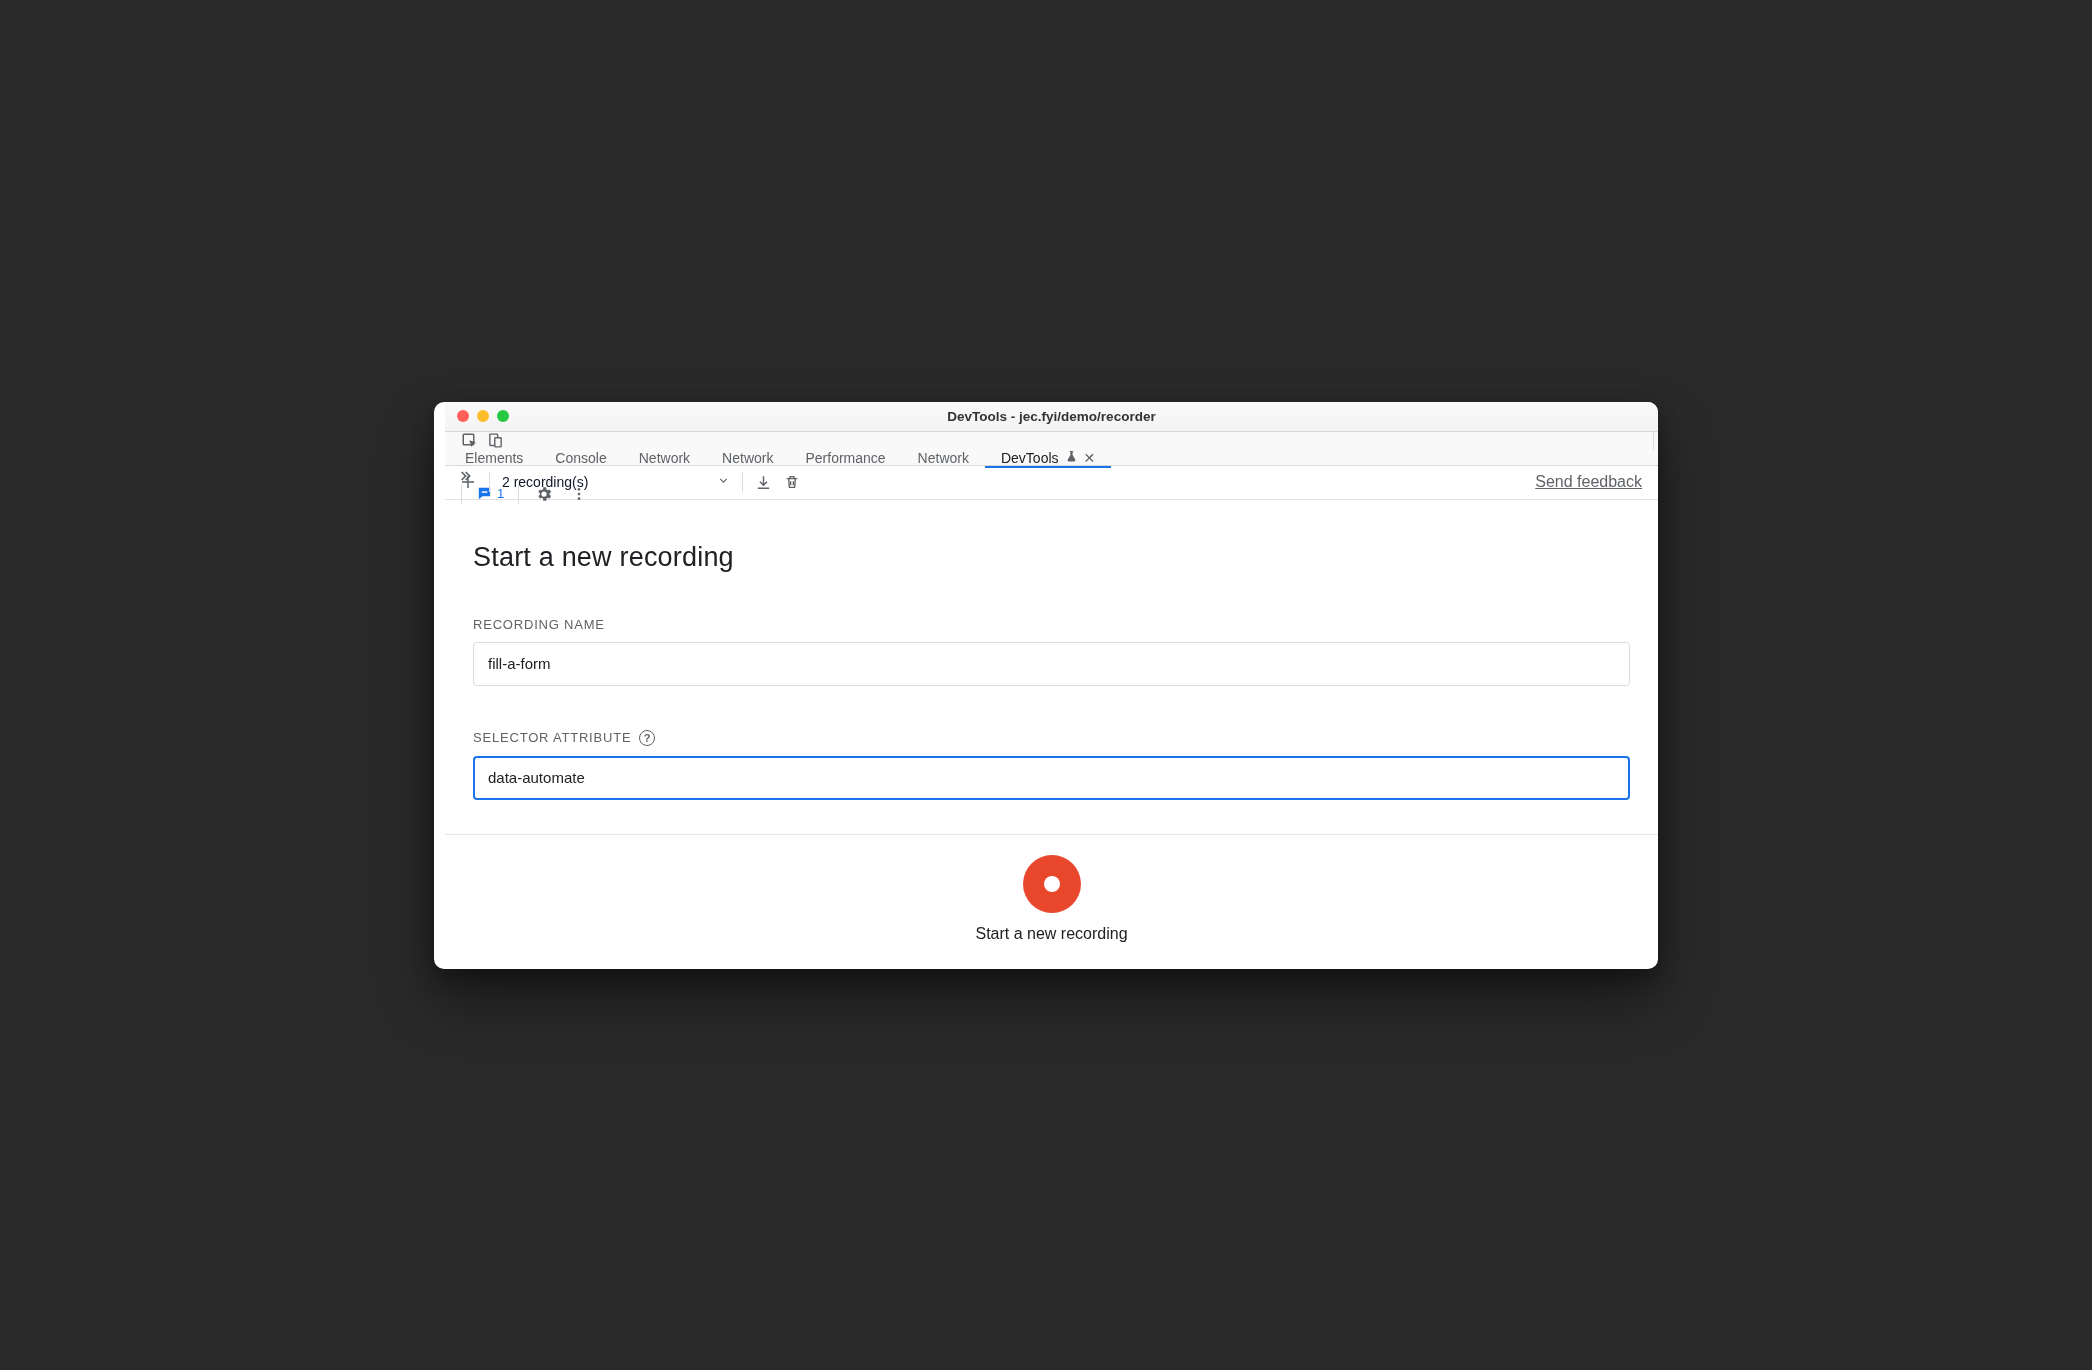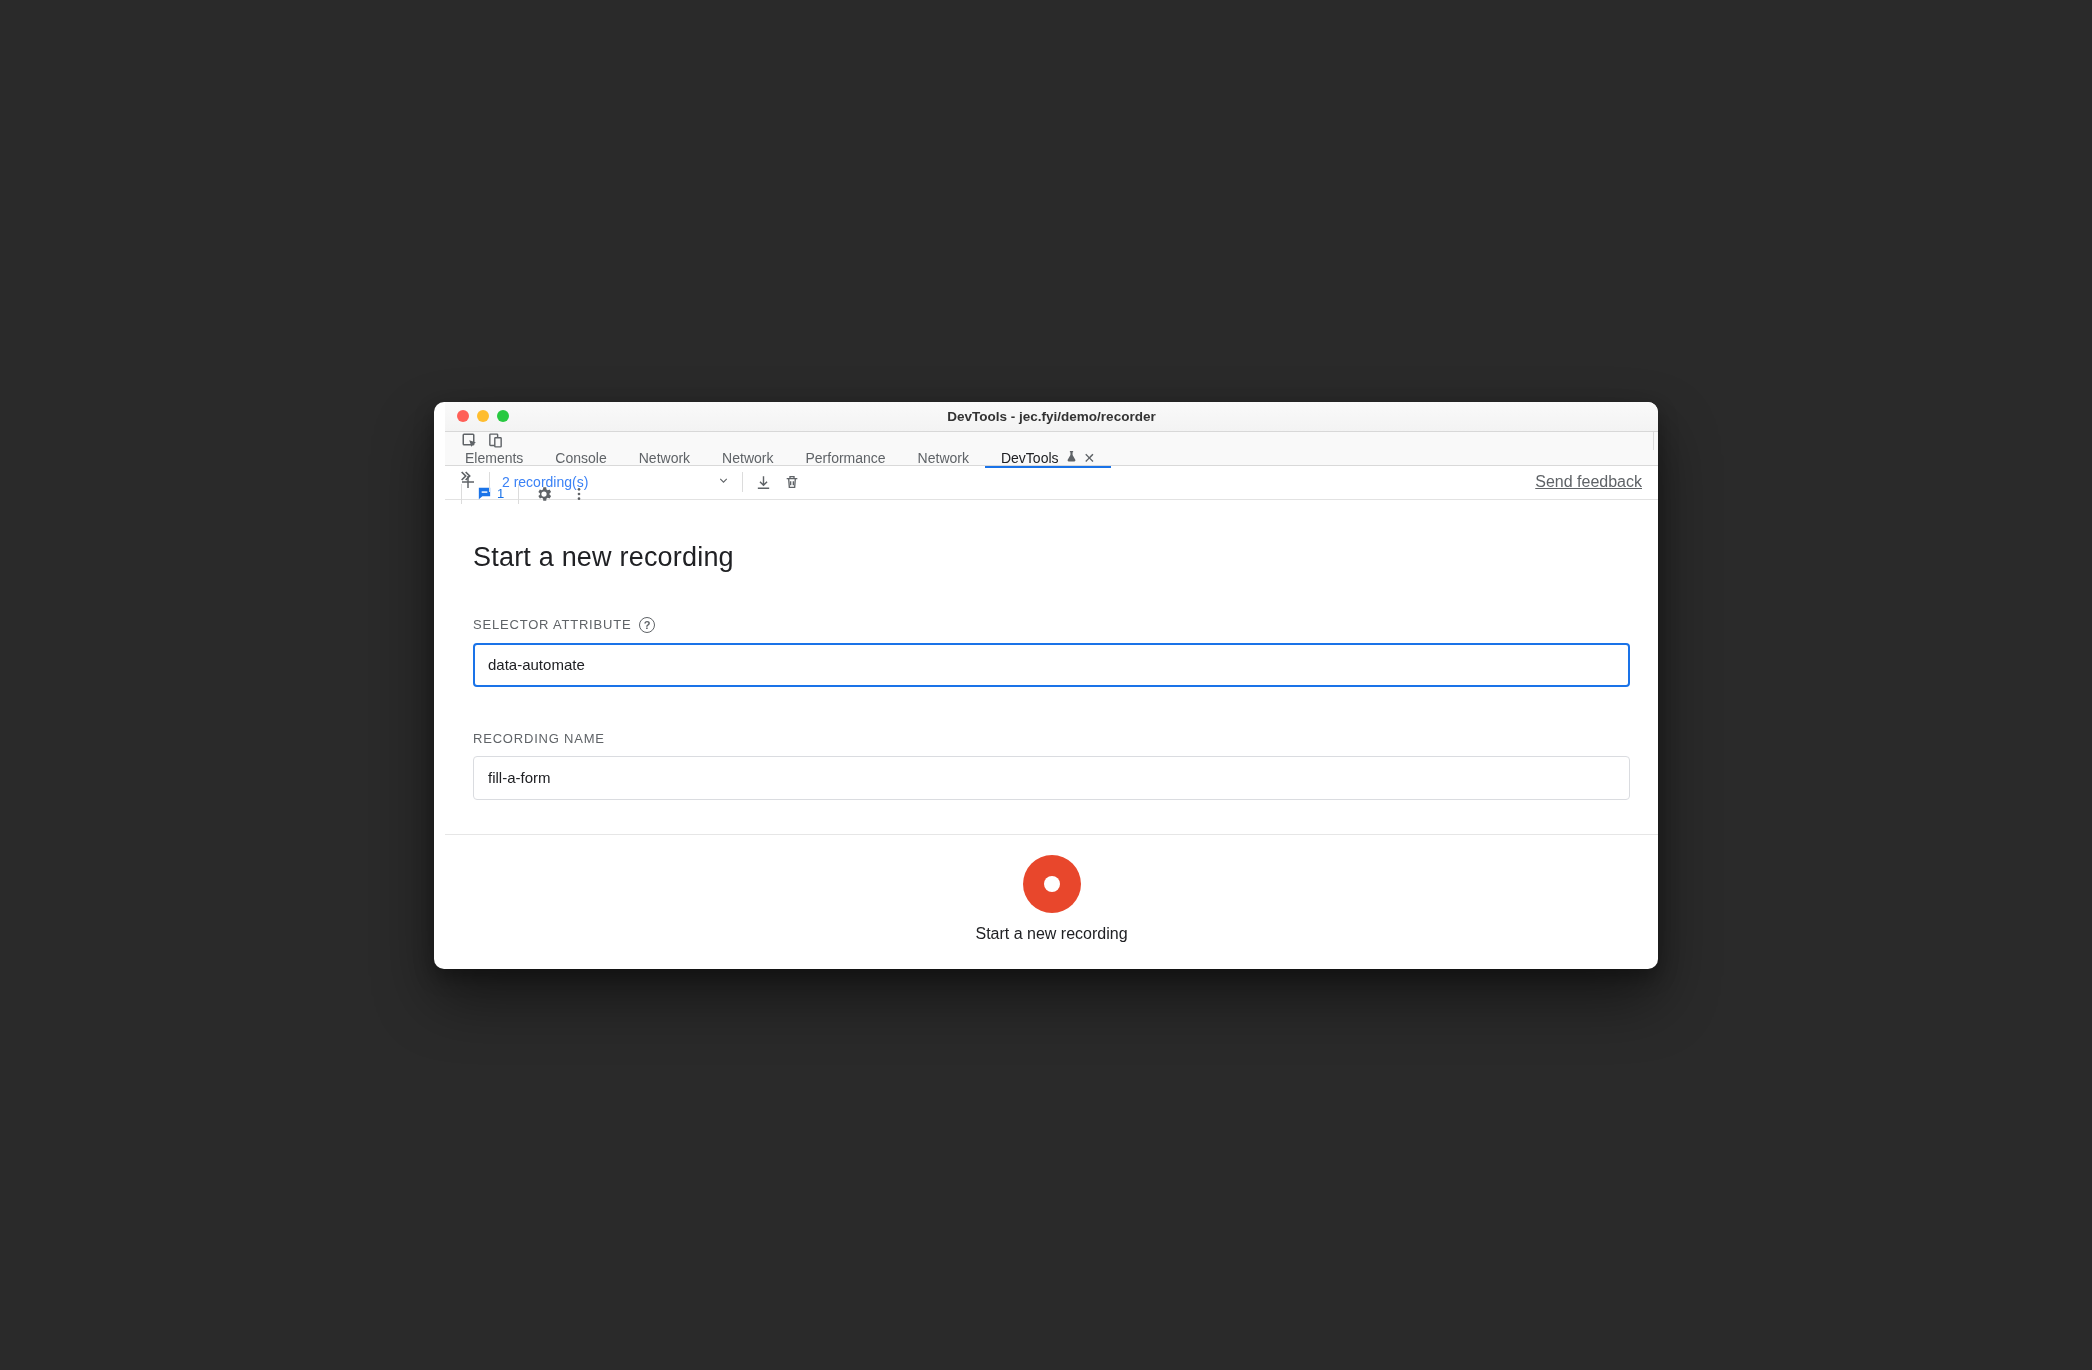--- a/index.html
+++ b/index.html
@@ -87,21 +87,21 @@
       height: 34px;
       border-bottom: 1px solid #e2e2e2;
       display: flex; align-items: center;
       padding: 0 8px;
       background: #fff;
     }
     .tool-btn { color: #5f6367; padding: 0 6px; display:flex; align-items:center; cursor:pointer;}
     .vsep { width: 1px; height: 20px; background: #dcdcdc; margin: 0 6px; }
     .recordings-select {
       display: flex; align-items: center; gap: 10px;
-      color: #3b82f6; font-size: 14px;
+      color: #0f172a; font-size: 14px;
       padding: 0 6px;
       min-width: 240px;
       cursor: pointer;
     }
     .recordings-select .chev { margin-left: auto; color: #5f6367; }
     .toolbar-spacer { flex: 1; }
     .feedback-link { color: #5f6367; text-decoration: underline; font-size: 16px; cursor: pointer; padding-right: 8px;}
     
     .content { padding: 42px 28px 24px 28px; }
     .page-title { font-size: 27px; font-weight: 400; color: #202124; margin-bottom: 44px; letter-spacing: 0.2px;}
@@ -255,31 +255,31 @@
         </svg>
     </div>
     <div class="toolbar-spacer"></div>
     <a class="feedback-link">Send feedback</a>
   </div>
 
   <div class="content">
     <h1 class="page-title">Start a new recording</h1>
 
     <div class="field-wrap">
+      <div class="field-label">RECORDING NAME</div>
+      <input class="text-input" type="text" value="fill-a-form" style="">
+    </div>
+
+    <div class="field-wrap">
       <div class="field-label">
         <span>SELECTOR ATTRIBUTE</span>
         <span class="help-icon">?</span>
       </div>
       <input class="text-input focused" type="text" value="data-automate" style="">
     </div>
-
-    <div class="field-wrap">
-      <div class="field-label">RECORDING NAME</div>
-      <input class="text-input" type="text" value="fill-a-form" style="">
-    </div>
   </div>
 
   <div class="bottom-bar">
     <div class="record-btn">
       <div class="inner"></div>
     </div>
     <div class="record-label">Start a new recording</div>
   </div>
 
 </div>

